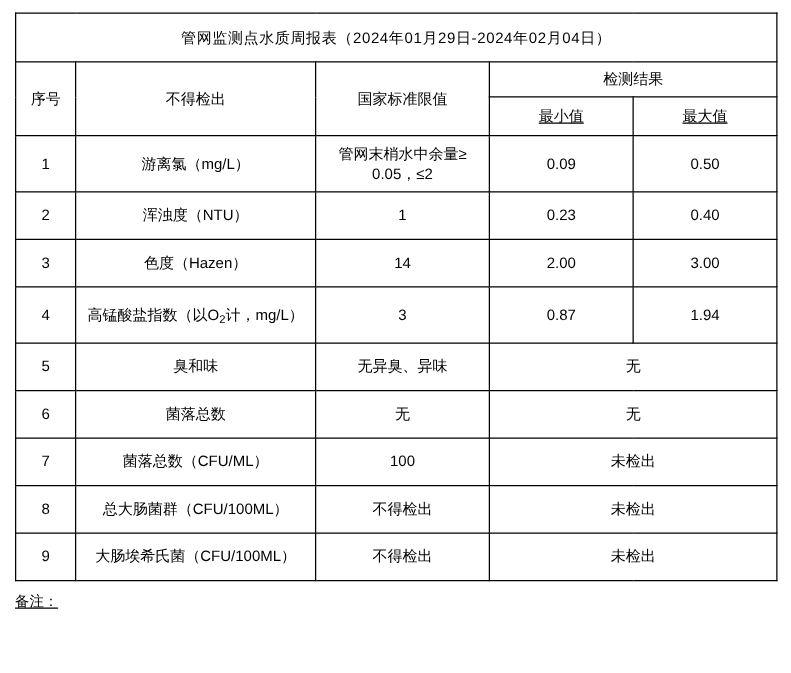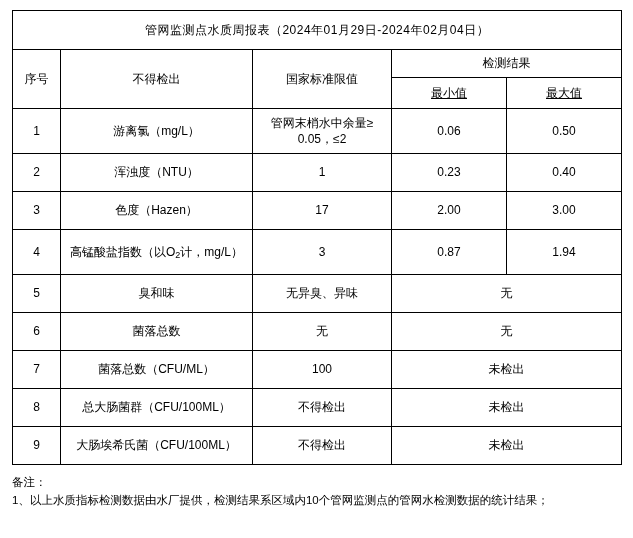--- a/index.html
+++ b/index.html
@@ -69,20 +69,21 @@
     margin-left: 25px;
   }
   .notes {
     margin-top: 8px;
     font-size: 11.5px;
     line-height: 1.6;
     color: #000000;
   }
   .notes div {
     white-space: nowrap;
+    text-decoration: underline;
   }
   sub {
     font-size: 9px;
     vertical-align: baseline;
     position: relative;
     bottom: -2px;
   }
 </style>
 </head>
 <body>
@@ -111,36 +112,36 @@
         <td class="hdr-sub">最大值</td>
       </tr>
 
       <tr class="body-row row-tall">
         <td>1</td>
         <td>游离氯（mg/L）</td>
         <td class="two-line">
           <span>管网末梢水中余量≥</span><br>
           <span>0.05，≤2</span>
         </td>
-        <td>0.06</td>
+        <td>0.09</td>
         <td>0.50</td>
       </tr>
 
       <tr class="body-row">
         <td>2</td>
         <td>浑浊度（NTU）</td>
         <td>1</td>
         <td>0.23</td>
         <td>0.40</td>
       </tr>
 
       <tr class="body-row">
         <td>3</td>
         <td>色度（Hazen）</td>
-        <td>17</td>
+        <td>14</td>
         <td>2.00</td>
         <td>3.00</td>
       </tr>
 
       <tr class="body-row row-tall">
         <td>4</td>
         <td><span>高锰酸盐指数（以O</span><sub>2</sub><span>计，mg/L）</span></td>
         <td>3</td>
         <td>0.87</td>
         <td>1.94</td>
@@ -178,15 +179,14 @@
         <td>9</td>
         <td>大肠埃希氏菌（CFU/100ML）</td>
         <td>不得检出</td>
         <td colspan="2">未检出</td>
       </tr>
     </tbody>
   </table>
 
   <div class="notes">
     <div>备注：</div>
-    <div>1、以上水质指标检测数据由水厂提供，检测结果系区域内10个管网监测点的管网水检测数据的统计结果；</div>
   </div>
 </div>
 
 </body></html>

